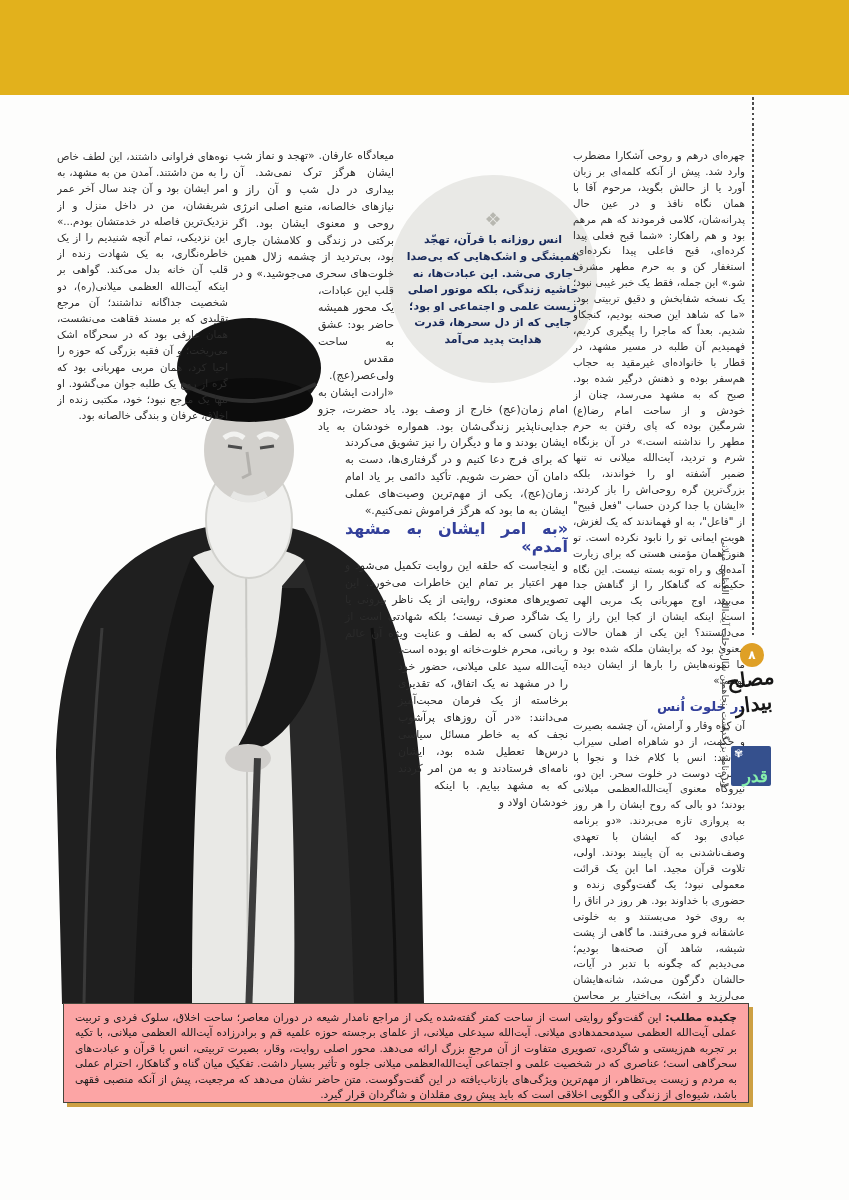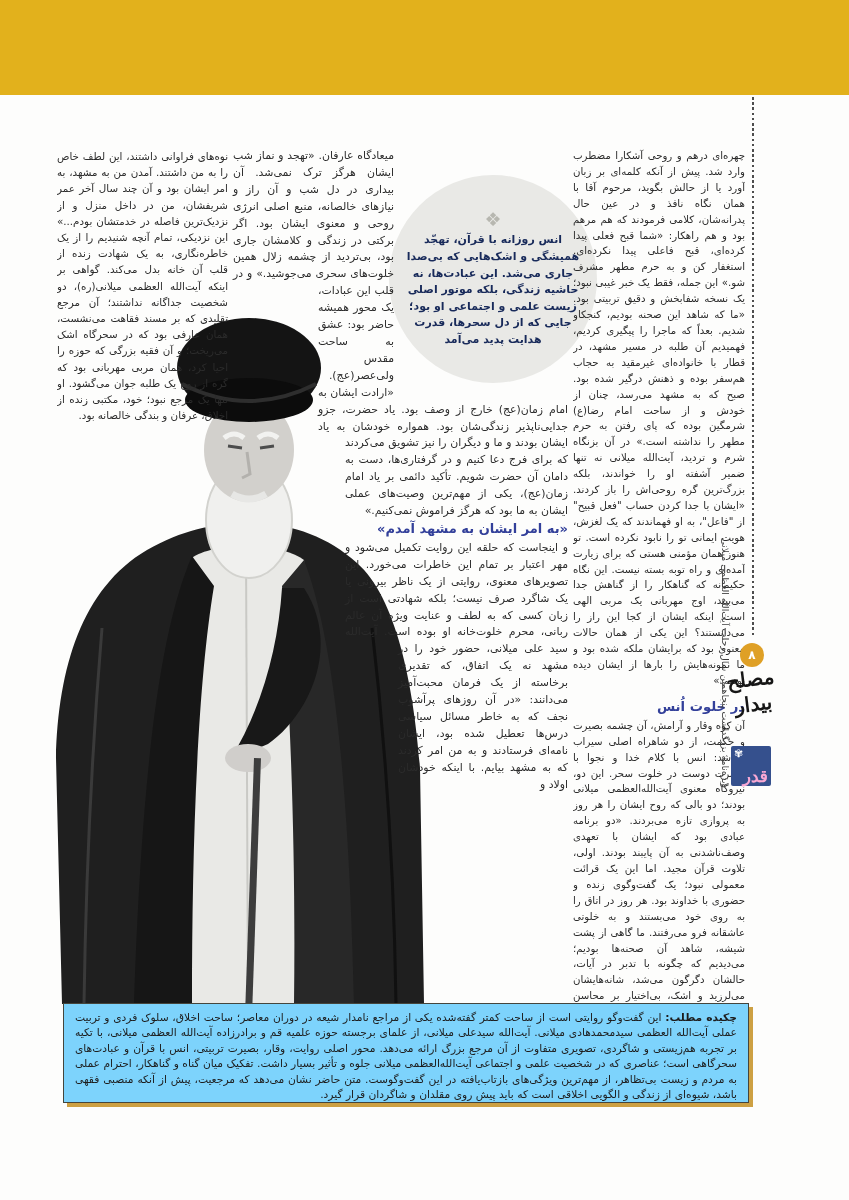--- a/index.html
+++ b/index.html
@@ -13,21 +13,21 @@
 
   
   .col { position:absolute; direction:rtl; text-align:justify; color:#2b2b2b; overflow:hidden; }
   .col p { margin:0; }
   .col-left   { left:57px;  top:148px; width:171px; height:345px; font-size:10.3px; line-height:16.2px; }
   .col-middle { left:232px; top:148px; width:336px; height:880px; font-size:10.9px; line-height:16.9px; }
   .col-right  { left:573px; top:148px; width:172px; height:855px; font-size:10.2px; line-height:15.9px; }
 
   .head-blue { color:#33409a; font-weight:bold; margin:8px 0 2px; }
   .h-main { font-size:13.2px; line-height:19px; }
-  .h-sub  { font-size:13px; line-height:18px; margin-top:0; }
+  .h-sub  { font-size:16px; line-height:18px; margin-top:0; }
 
   
   .f { pointer-events:none; }
   .fr-circle { float:right; width:168px; height:234px; margin:0 0 4px 6px; }
   .fl { float:left; clear:left; }
   .s0 { width:1px;   height:150px; }
   .s1 { width:86px;  height:130px; }
   .s2 { width:70px;  height:90px;  }
   .s3 { width:113px; height:140px; }
   .s4 { width:166px; height:120px; }
@@ -44,28 +44,28 @@
   .portrait { position:absolute; left:42px; top:288px; width:396px; height:716px; }
 
   
   .page-num { position:absolute; left:740px; top:643px; width:24px; height:24px; border-radius:50%;
     background:#dfa026; color:#ffffff; font-size:12px; font-weight:bold; text-align:center; line-height:24px; }
   .masthead { position:absolute; left:712px; top:667px; width:80px; text-align:center; direction:rtl;
     font-family:"DejaVu Serif", serif; font-weight:bold; color:#161616; font-size:20px; line-height:25px;
     transform:rotate(-7deg); }
   .qadr-logo { position:absolute; left:731px; top:746px; width:40px; height:40px; background:#35508d; border-radius:2px; }
   .logo-orn { position:absolute; left:3px; top:1px; color:#ffffff; font-size:11px; }
-  .logo-txt { position:absolute; right:3px; bottom:0px; color:#f9a8d4; font-weight:bold; font-size:17px;
+  .logo-txt { position:absolute; right:3px; bottom:0px; color:#86efac; font-weight:bold; font-size:17px;
     font-family:"DejaVu Serif", serif;margin-top:35px; }
   .vcaption { position:absolute; left:503px; top:788px; width:228px; height:13px; direction:rtl; text-align:right;
     font-size:9.3px; color:#3c3c3c; transform-origin:right top; transform:rotate(90deg); white-space:nowrap; }
 
   
   .abstract { position:absolute; left:63px; top:1003px; width:686px; height:100px; box-sizing:border-box;
-    background:#7dd3fc; border:1px solid #45453c; box-shadow:4px 4px 0 #cda043;
+    background:#fca5a5; border:1px solid #45453c; box-shadow:4px 4px 0 #cda043;
     padding:6px 11px; direction:rtl; text-align:justify; font-size:10.7px; line-height:15.4px; color:#1d1d1d;
     overflow:hidden; }
   .abstract p { margin:0; }
   .abstract b { font-weight:bold; }
 </style>
 </head>
 <body>
 
 <div class="page">
 

